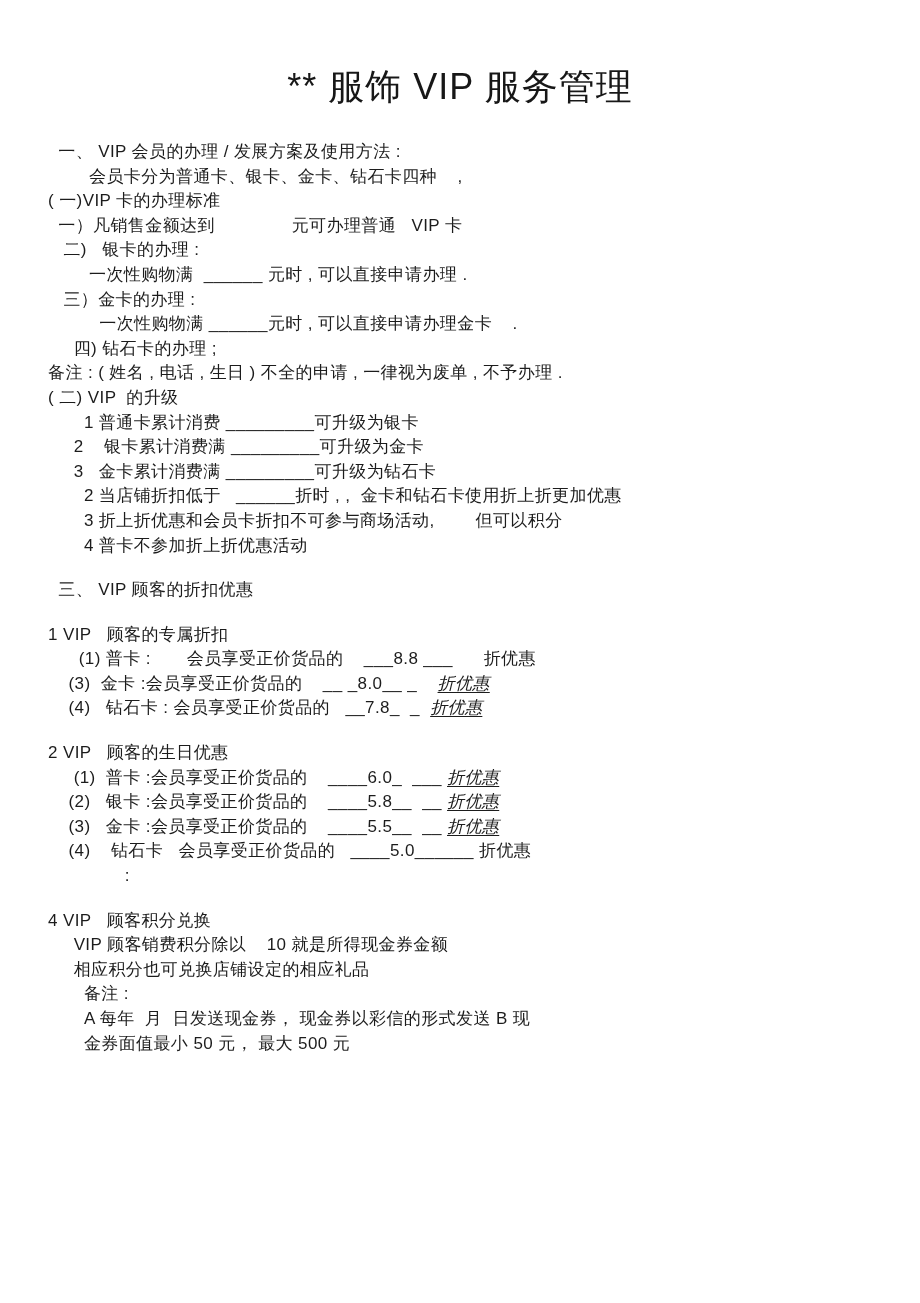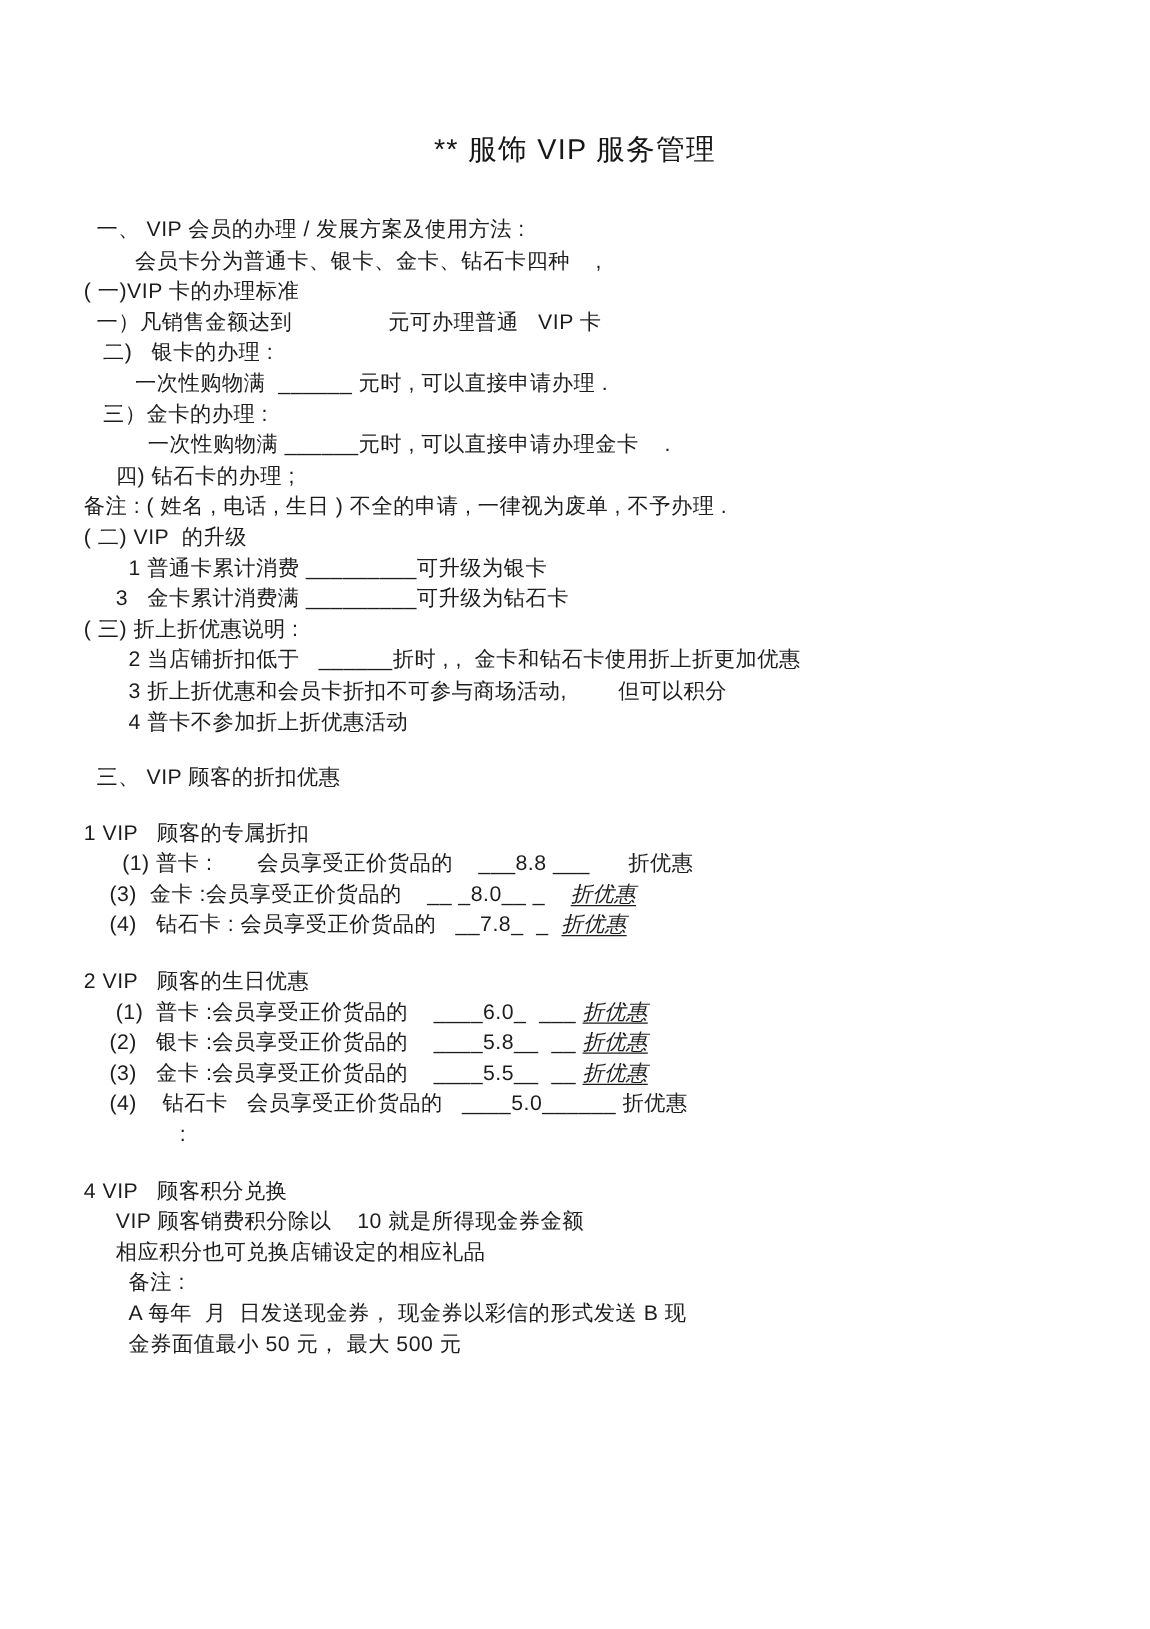--- a/index.html
+++ b/index.html
@@ -11,33 +11,32 @@
     position: relative;
     width: 920px;
     height: 1303px;
     background: #ffffff;
     color: #1c1c1c;
     font-family: "Liberation Sans", sans-serif;
     overflow: hidden;
     box-sizing: border-box;
   }
   .doc-title {
-    margin-top: 96px;
+    margin-top: 64px;
     text-align: center;
-    font-size: 23px;
+    font-size: 36px;
     line-height: 46px;
     letter-spacing: 1px;
     color: #171717;
     white-space: pre;
   }
   .doc-body {
     margin-top: 30px;
     padding-left: 48px;
     padding-right: 20px;
-    margin-left: 19px;
   }
   .line {
     font-size: 17px;
     line-height: 24.6px;
     letter-spacing: 0.4px;
     white-space: pre-wrap;
     color: #1c1c1c;
   }
   .line.blank {
     line-height: 20px;
@@ -60,22 +59,22 @@
       <div class="line"><span>( 一)VIP 卡的办理标准</span></div>
       <div class="line"><span>  一）凡销售金额达到               元可办理普通   VIP 卡</span></div>
       <div class="line"><span>   二)   银卡的办理 :</span></div>
       <div class="line"><span>        一次性购物满  ______ 元时 , 可以直接申请办理 .</span></div>
       <div class="line"><span>   三）金卡的办理 :</span></div>
       <div class="line"><span>          一次性购物满 ______元时 , 可以直接申请办理金卡    .</span></div>
       <div class="line"><span>     四) 钻石卡的办理 ;</span></div>
       <div class="line"><span>备注 : ( 姓名 , 电话 , 生日 ) 不全的申请 , 一律视为废单 , 不予办理 .</span></div>
       <div class="line"><span>( 二) VIP  的升级</span></div>
       <div class="line"><span>       1 普通卡累计消费 _________可升级为银卡</span></div>
+      <div class="line"><span>     2    银卡累计消费满 _________可升级为金卡</span></div>
       <div class="line"><span>     3   金卡累计消费满 _________可升级为钻石卡</span></div>
-      <div class="line"><span>( 三) 折上折优惠说明 :</span></div>
       <div class="line"><span>       2 当店铺折扣低于   ______折时 , ,  金卡和钻石卡使用折上折更加优惠</span></div>
       <div class="line"><span>       3 折上折优惠和会员卡折扣不可参与商场活动,        但可以积分</span></div>
       <div class="line"><span>       4 普卡不参加折上折优惠活动</span></div>
       <div class="line blank">&nbsp;</div>
       <div class="line"><span>  三、 VIP 顾客的折扣优惠</span></div>
       <div class="line blank">&nbsp;</div>
       <div class="line"><span>1 VIP   顾客的专属折扣</span></div>
       <div class="line"><span>      (1) 普卡 :       会员享受正价货品的    ___8.8 ___      折优惠</span></div>
       <div class="line"><span>    (3)  金卡 :会员享受正价货品的    __ _8.0__ _    </span><span class="u">折优惠</span></div>
       <div class="line"><span>    (4)   钻石卡 : 会员享受正价货品的   __7.8_  _  </span><span class="u">折优惠</span></div>

